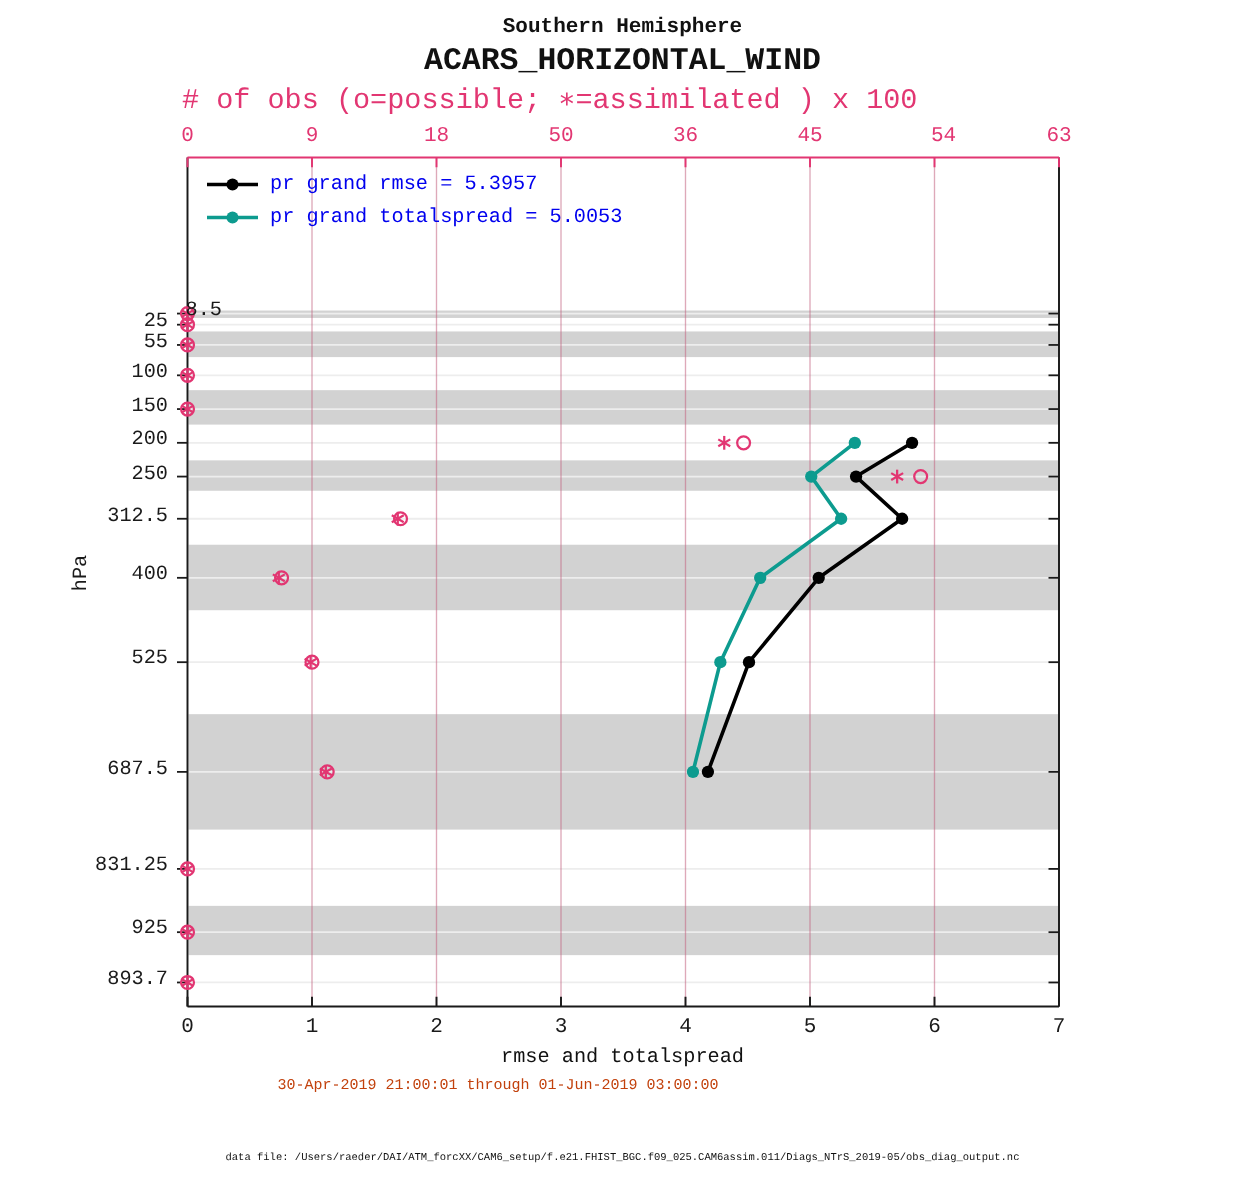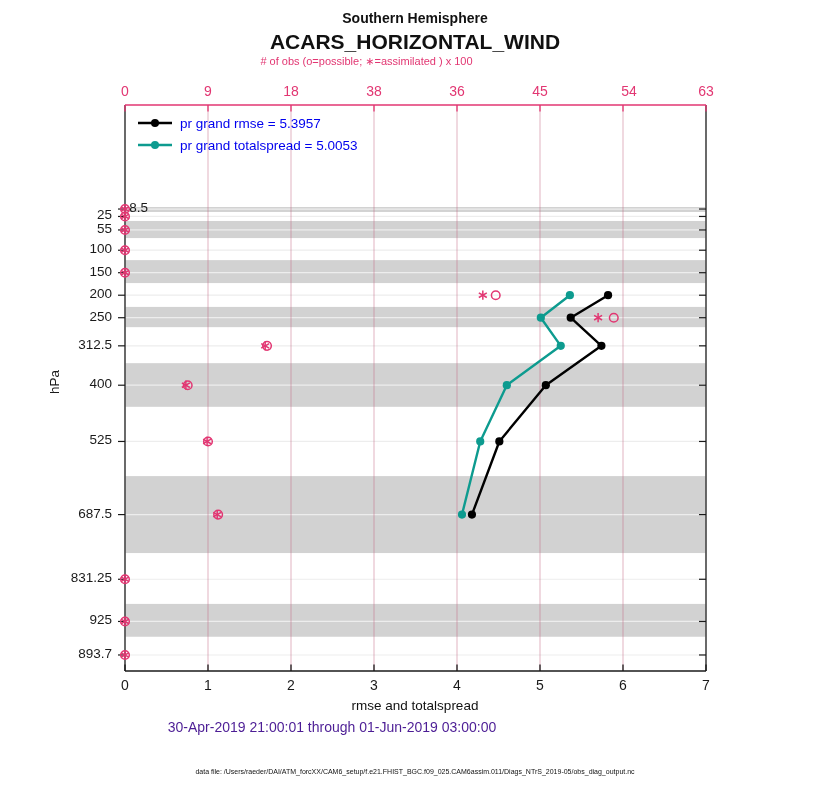--- a/index.html
+++ b/index.html
@@ -1,34 +1,34 @@
 <!DOCTYPE html>
 <html><head>
 <meta charset="utf-8">
 <style>
   html,body{margin:0;padding:0;background:#ffffff;}
   #fig{position:relative;width:830px;height:800px;background:#ffffff;
-       font-family:Liberation Sans, sans-serif;overflow:hidden;}
+       font-family:Liberation Mono, monospace;overflow:hidden;}
   #plot-svg{position:absolute;left:0;top:0;}
   .title1{position:absolute;left:0;top:10px;width:830px;text-align:center;
           font-size:14px;font-weight:bold;color:#111;}
   .title2{position:absolute;left:0;top:30px;width:830px;text-align:center;
           font-size:21px;font-weight:bold;color:#111;}
   .obs-label{position:absolute;left:0;top:55px;width:733px;text-align:center;
-          font-size:11px;color:#e23672;}
+          font-size:19px;color:#e23672;}
   .tick-label{position:absolute;font-size:14px;color:#1a1a1a;}
   .top-tick{color:#e23672;text-align:center;width:44px;top:83px;}
   .bot-tick{text-align:center;width:44px;top:677px;}
   .y-tick{text-align:right;width:112px;left:0;font-size:13.5px;}
   .ylab{position:absolute;left:36px;top:372px;width:42px;height:20px;
         transform:rotate(-90deg);text-align:center;font-size:13.5px;color:#1a1a1a;}
   .xlab{position:absolute;left:0;top:698px;width:830px;text-align:center;
         font-size:13.5px;color:#111;}
   .dateline{position:absolute;left:0;top:719px;width:664px;text-align:center;
-        font-size:14px;color:#4c1d95;}
+        font-size:10px;color:#c2410c;}
   .footer{position:absolute;left:0;top:768px;width:830px;text-align:center;
         font-size:7px;color:#111;}
   .legend{position:absolute;left:137px;top:112px;}
   .legend-row{display:flex;align-items:center;height:22px;}
   .legend-row svg{display:block;margin-right:7px;}
   .legend-text{font-size:13.5px;color:#0000ee;white-space:nowrap;}
 </style>
 </head>
 <body>
 
@@ -183,21 +183,21 @@
     </svg>
 
   <div class="title1">Southern Hemisphere</div>
   <div class="title2">ACARS_HORIZONTAL_WIND</div>
   <div class="obs-label"># of obs (o=possible; ∗=assimilated ) x 100</div>
 
   <div id="top-tick-labels">
       <div class="tick-label top-tick" style="left: 103px;">0</div>
       <div class="tick-label top-tick" style="left: 186px;">9</div>
       <div class="tick-label top-tick" style="left: 269px;">18</div>
-      <div class="tick-label top-tick" style="left: 352px;">38</div>
+      <div class="tick-label top-tick" style="left: 352px;">50</div>
       <div class="tick-label top-tick" style="left: 435px;">36</div>
       <div class="tick-label top-tick" style="left: 518px;">45</div>
       <div class="tick-label top-tick" style="left: 607px;">54</div>
       <div class="tick-label top-tick" style="left: 684px;">63</div>
     </div>
   <div id="y-tick-labels">
       <div class="tick-label y-tick" style="left: 16px; top: 200.038px; padding-left: 20px;">8.5</div>
       <div class="tick-label y-tick" style="left: 0px; top: 207.463px;">25</div>
       <div class="tick-label y-tick" style="left: 0px; top: 220.963px;">55</div>
       <div class="tick-label y-tick" style="left: 0px; top: 241.212px;">100</div>

